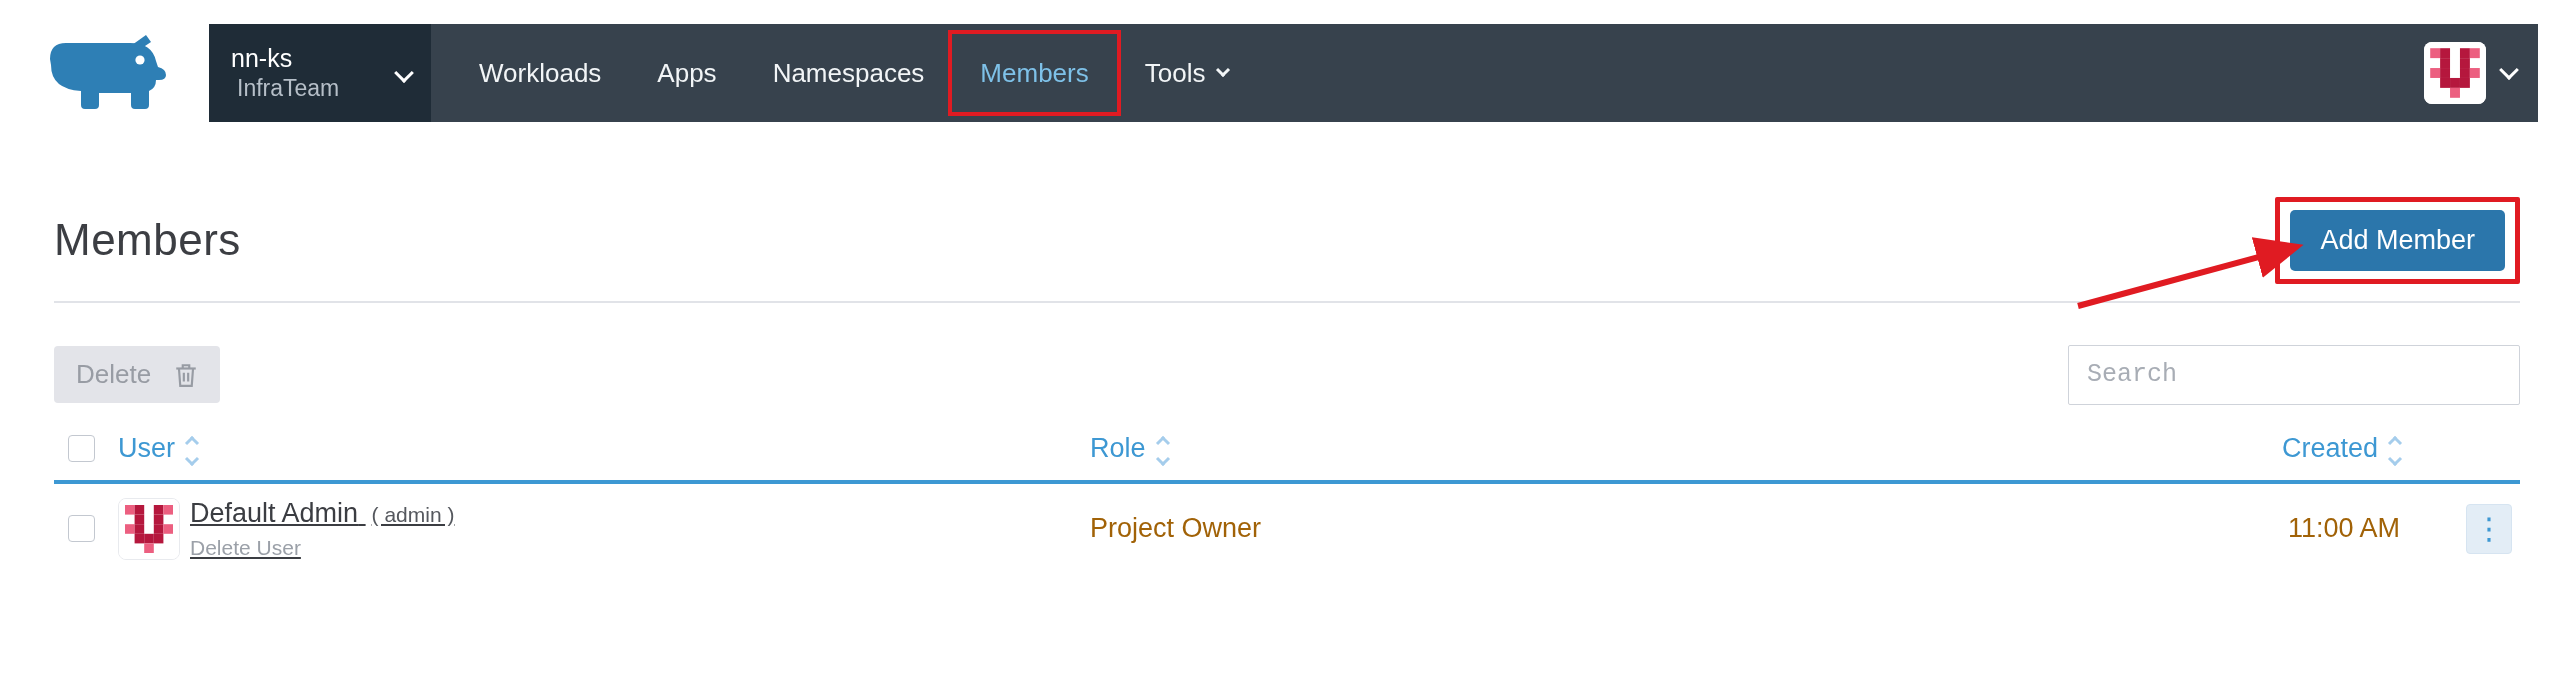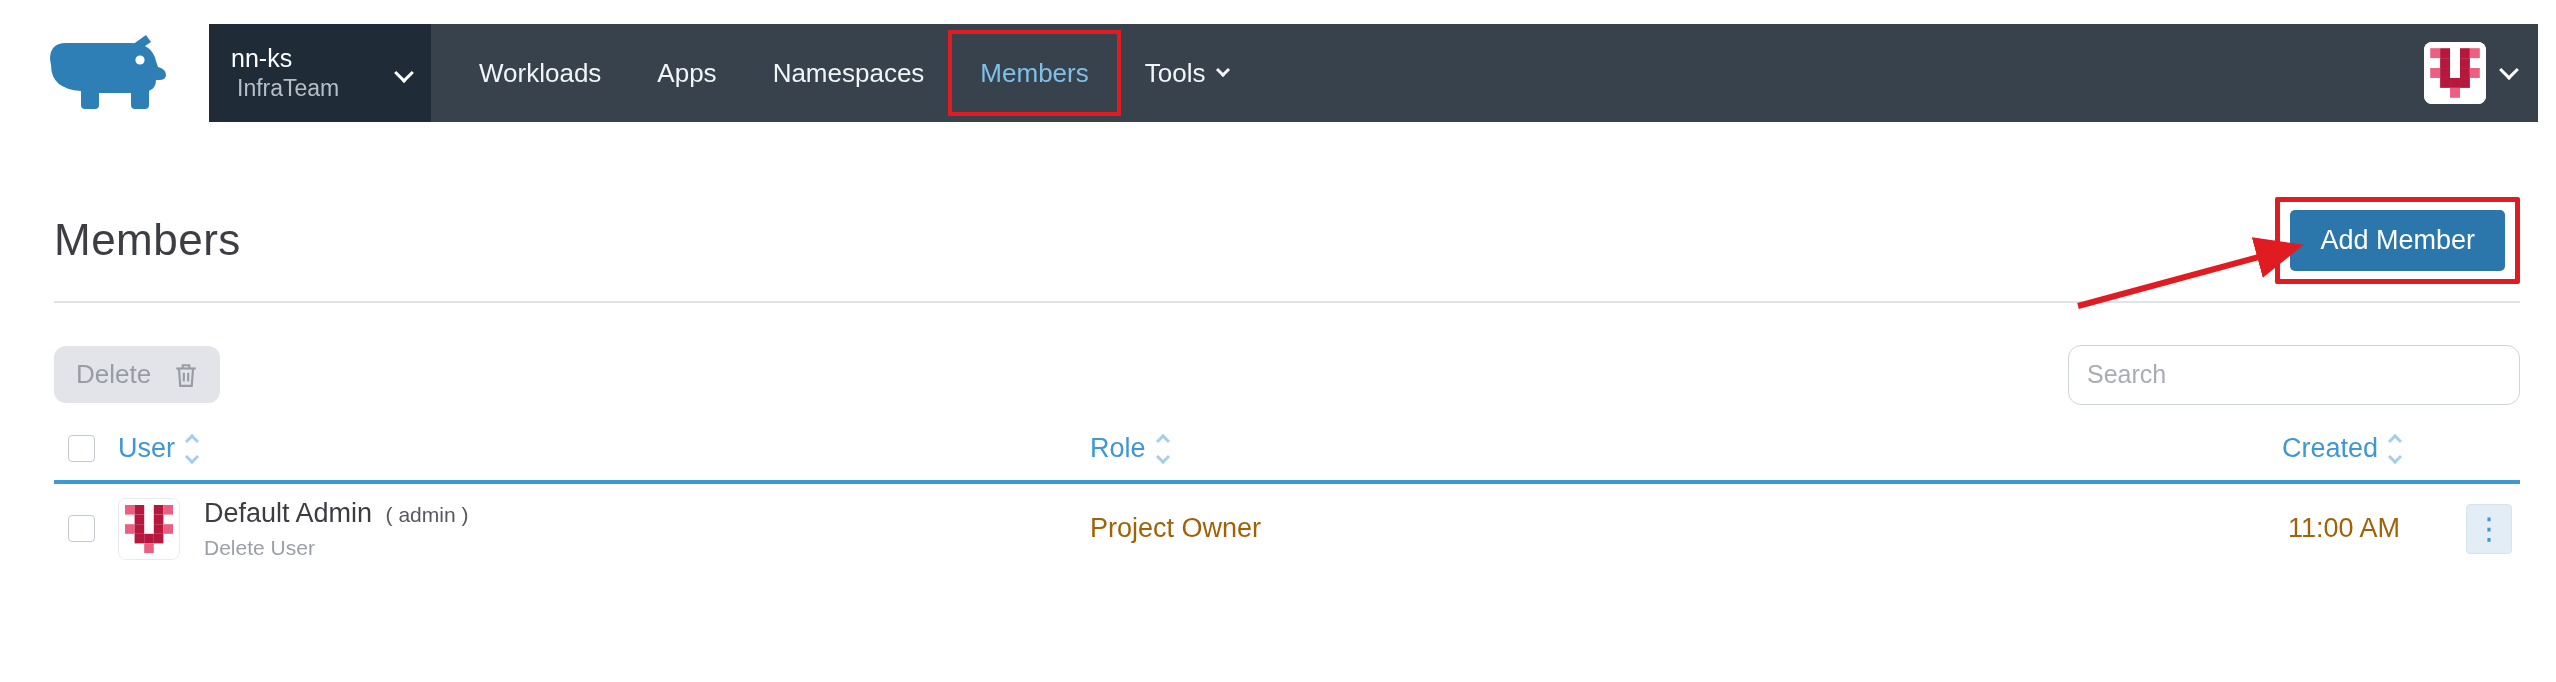--- a/index.html
+++ b/index.html
@@ -54,50 +54,50 @@
   .anno-box-add {
     border:5px solid #e01b22; padding:8px 10px; border-radius:2px; display:inline-block;text-decoration:underline;
   }
   .btn-primary {
     background:#2b76ab; color:#ffffff; border:none; border-radius:5px;
     font-size:27px; padding:15px 30px; cursor:pointer; font-family:inherit;
   }
   .divider { border-bottom:2px solid #e1e3e8; margin-top:6px; }
   .controls-row { display:flex; align-items:center; justify-content:space-between; margin-top:42px; }
   .btn-delete {
-    background:#e3e4e9; color:#989ca4; border:none; border-radius:12px;
+    background:#e3e4e9; color:#989ca4; border:none; border-radius:4px;
     font-size:26px; padding:13px 22px; display:flex; align-items:center; gap:23px;
     cursor:default; font-family:inherit;
   }
   .search-input {
-    width:452px; height:60px; border:1px solid #cfd3da; border-radius:13px;
-    font-size:25px; padding:0 18px; color:#3c3e43; font-family:Liberation Sans, sans-serif; outline:none; background:#fff;
+    width:452px; height:60px; border:1px solid #cfd3da; border-radius:2px;
+    font-size:25px; padding:0 18px; color:#3c3e43; font-family:Liberation Mono, monospace; outline:none; background:#fff;
   }
   .search-input::placeholder { color:#a8adb5; }
 
   
   .table { margin-top:28px; }
   .thead {
     display:grid; grid-template-columns:64px 972px 1fr max-content 120px;
     align-items:center; border-bottom:4px solid #3d98d3; padding-bottom:16px;
   }
   .trow {
     display:grid; grid-template-columns:64px 972px 1fr max-content 120px;
     align-items:center; padding:14px 0;
   }
-  .th { color:#3d98d3; font-size:27px; display:flex; align-items:center; gap:12px; cursor:pointer; }
+  .th { color:#3d98d3; font-size:27px; display:flex; align-items:flex-end; gap:12px; cursor:pointer; }
   .th.right, .td.right { justify-self:end; }
   .sort { display:inline-flex; flex-direction:column; gap:6px; padding-top:2px; }
   .sort .up { width:10px; height:10px; border-left:3px solid #a5cdec; border-top:3px solid #a5cdec; transform:rotate(45deg); }
   .sort .dn { width:10px; height:10px; border-right:3px solid #a5cdec; border-bottom:3px solid #a5cdec; transform:rotate(45deg); }
   .checkbox {
     appearance:none; -webkit-appearance:none; width:27px; height:27px; margin:0 0 0 14px;
     border:1px solid #c3c8d0; border-radius:4px; background:#fff; cursor:pointer;
   }
-  .user-cell { display:flex; align-items:center; gap:24px; }
+  .user-cell { display:flex; align-items:center; gap:10px;text-decoration:underline; }
   .user-cell .avatar { border:1px solid #e8eaee; }
   .user-name-line { font-size:27px; color:#3b3d42; }
   .user-username { font-size:21px; color:#55585e; margin-left:6px; }
   .user-type { font-size:21px; color:#9ba0a8; margin-top:7px; }
   .td { font-size:27px; color:#a16207; }
   .kebab-btn {
     width:46px; height:50px; background:#e3edf6; border:1px solid #d6e4f1; border-radius:4px;
     color:#3d98d3; font-size:30px; display:flex; align-items:center; justify-content:center;
     cursor:pointer; justify-self:end; margin-right:8px; font-family:inherit;
   }

